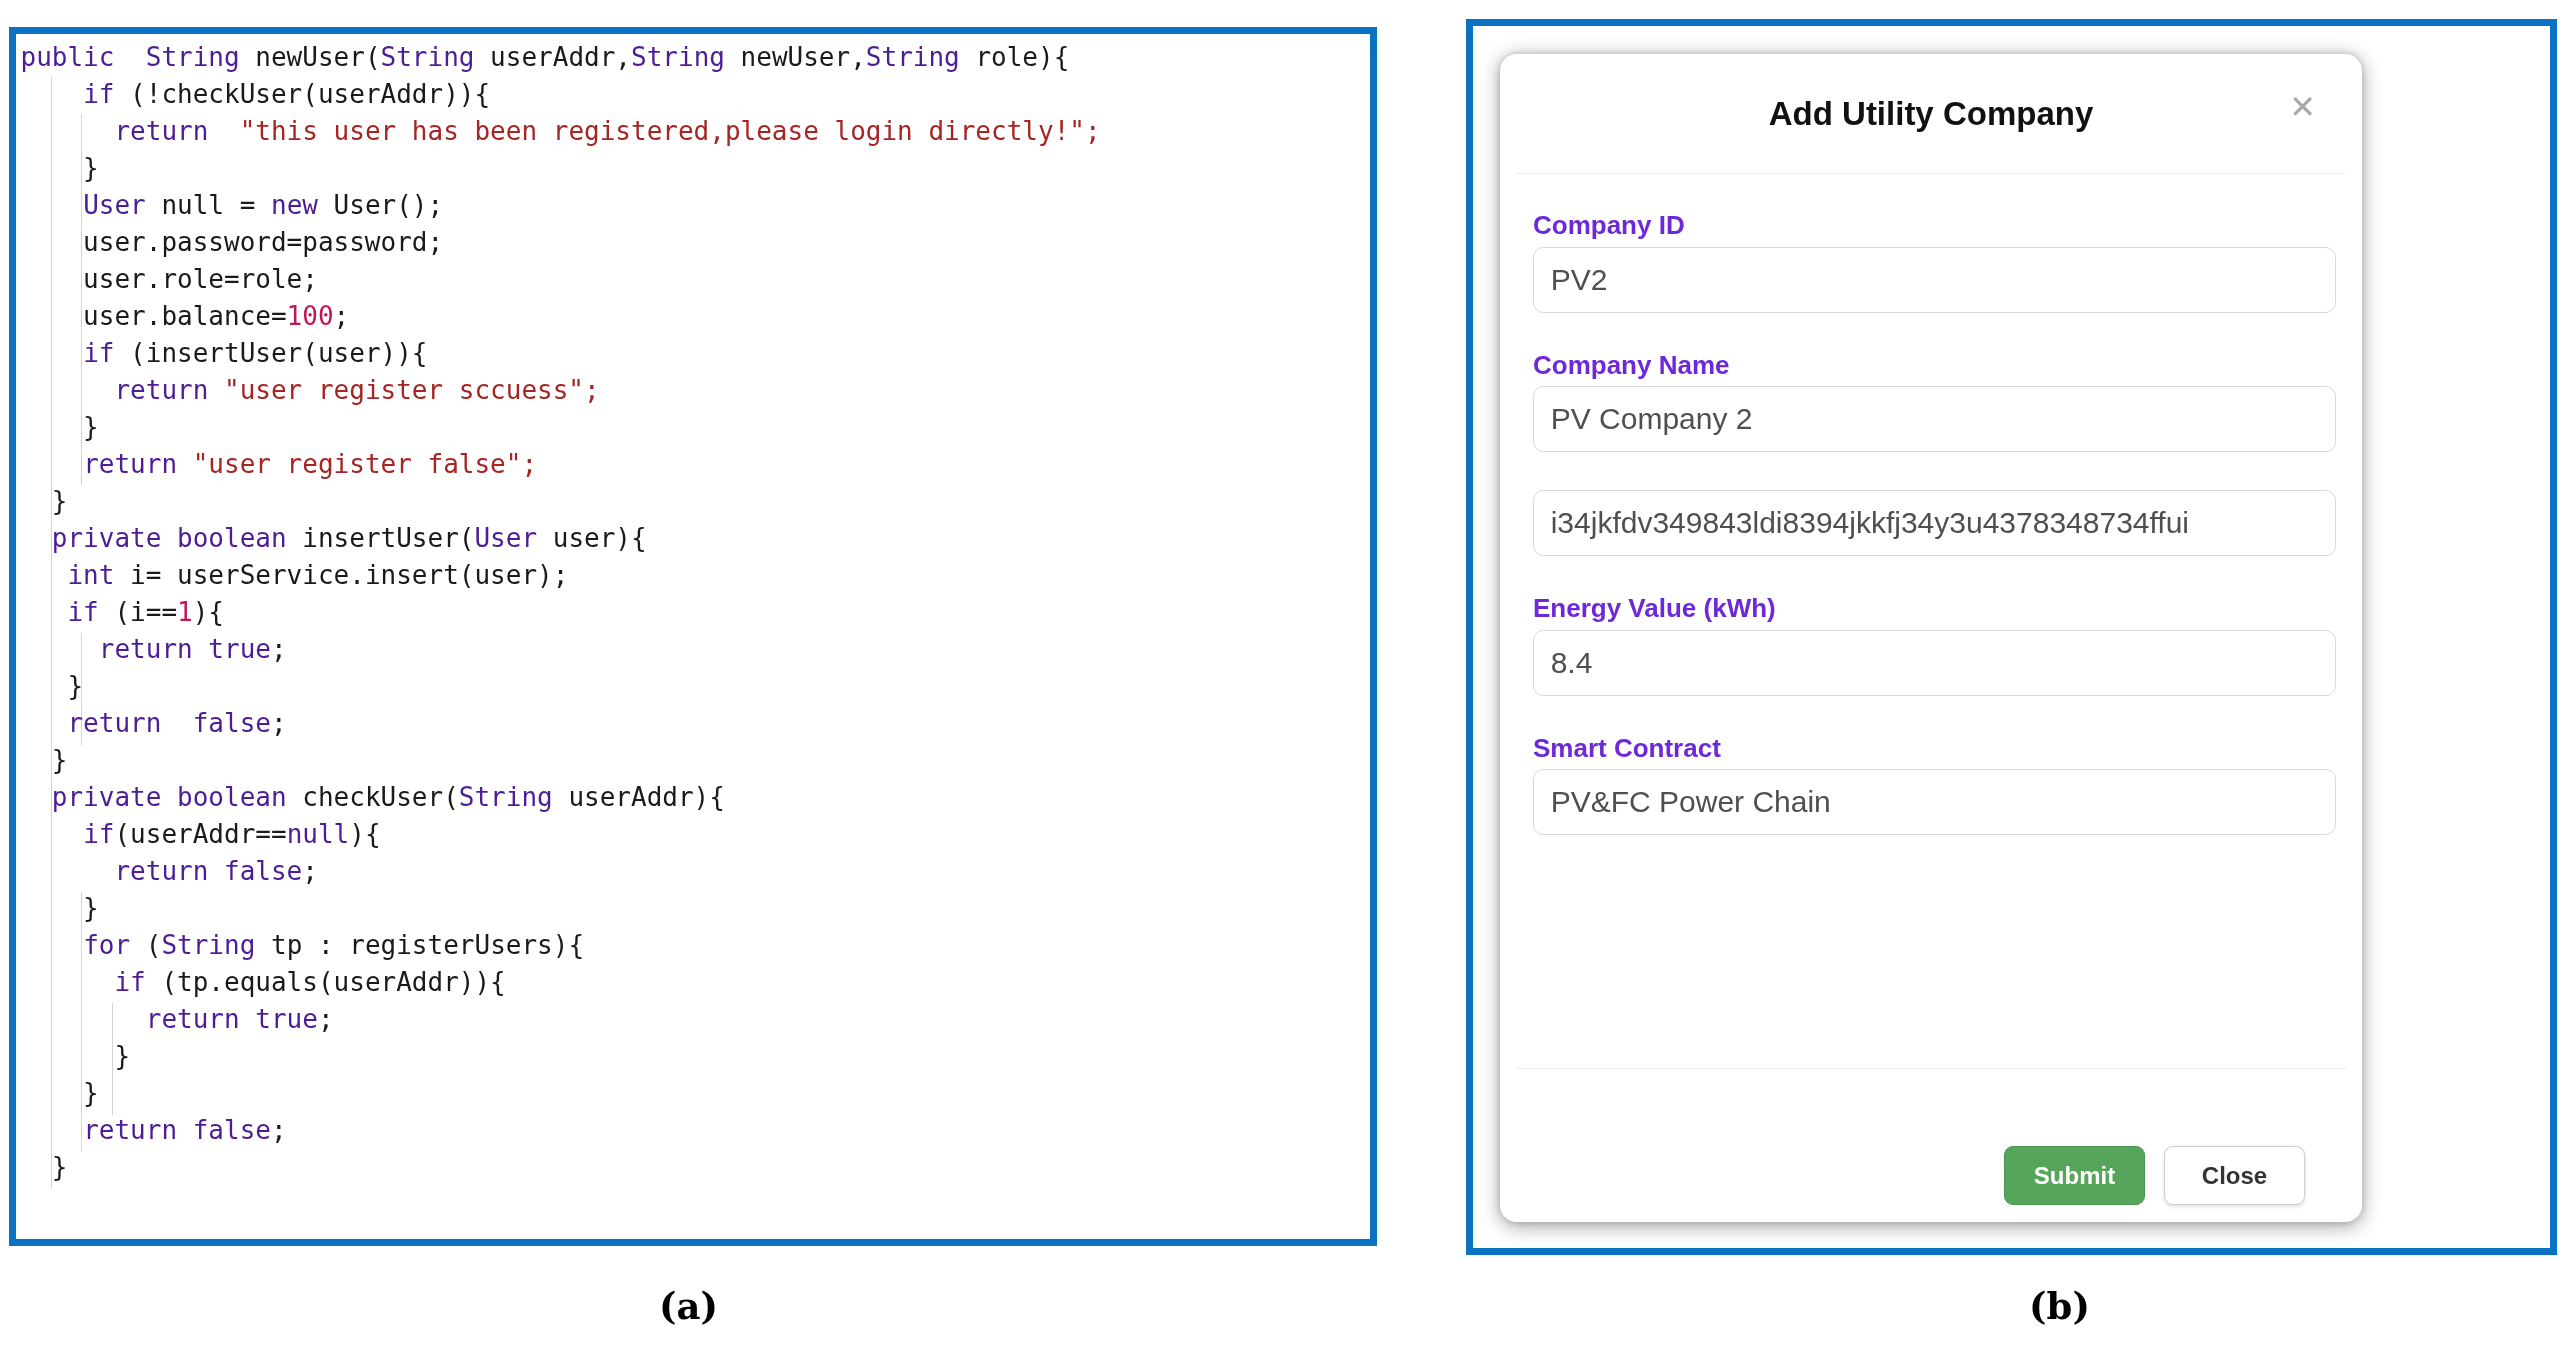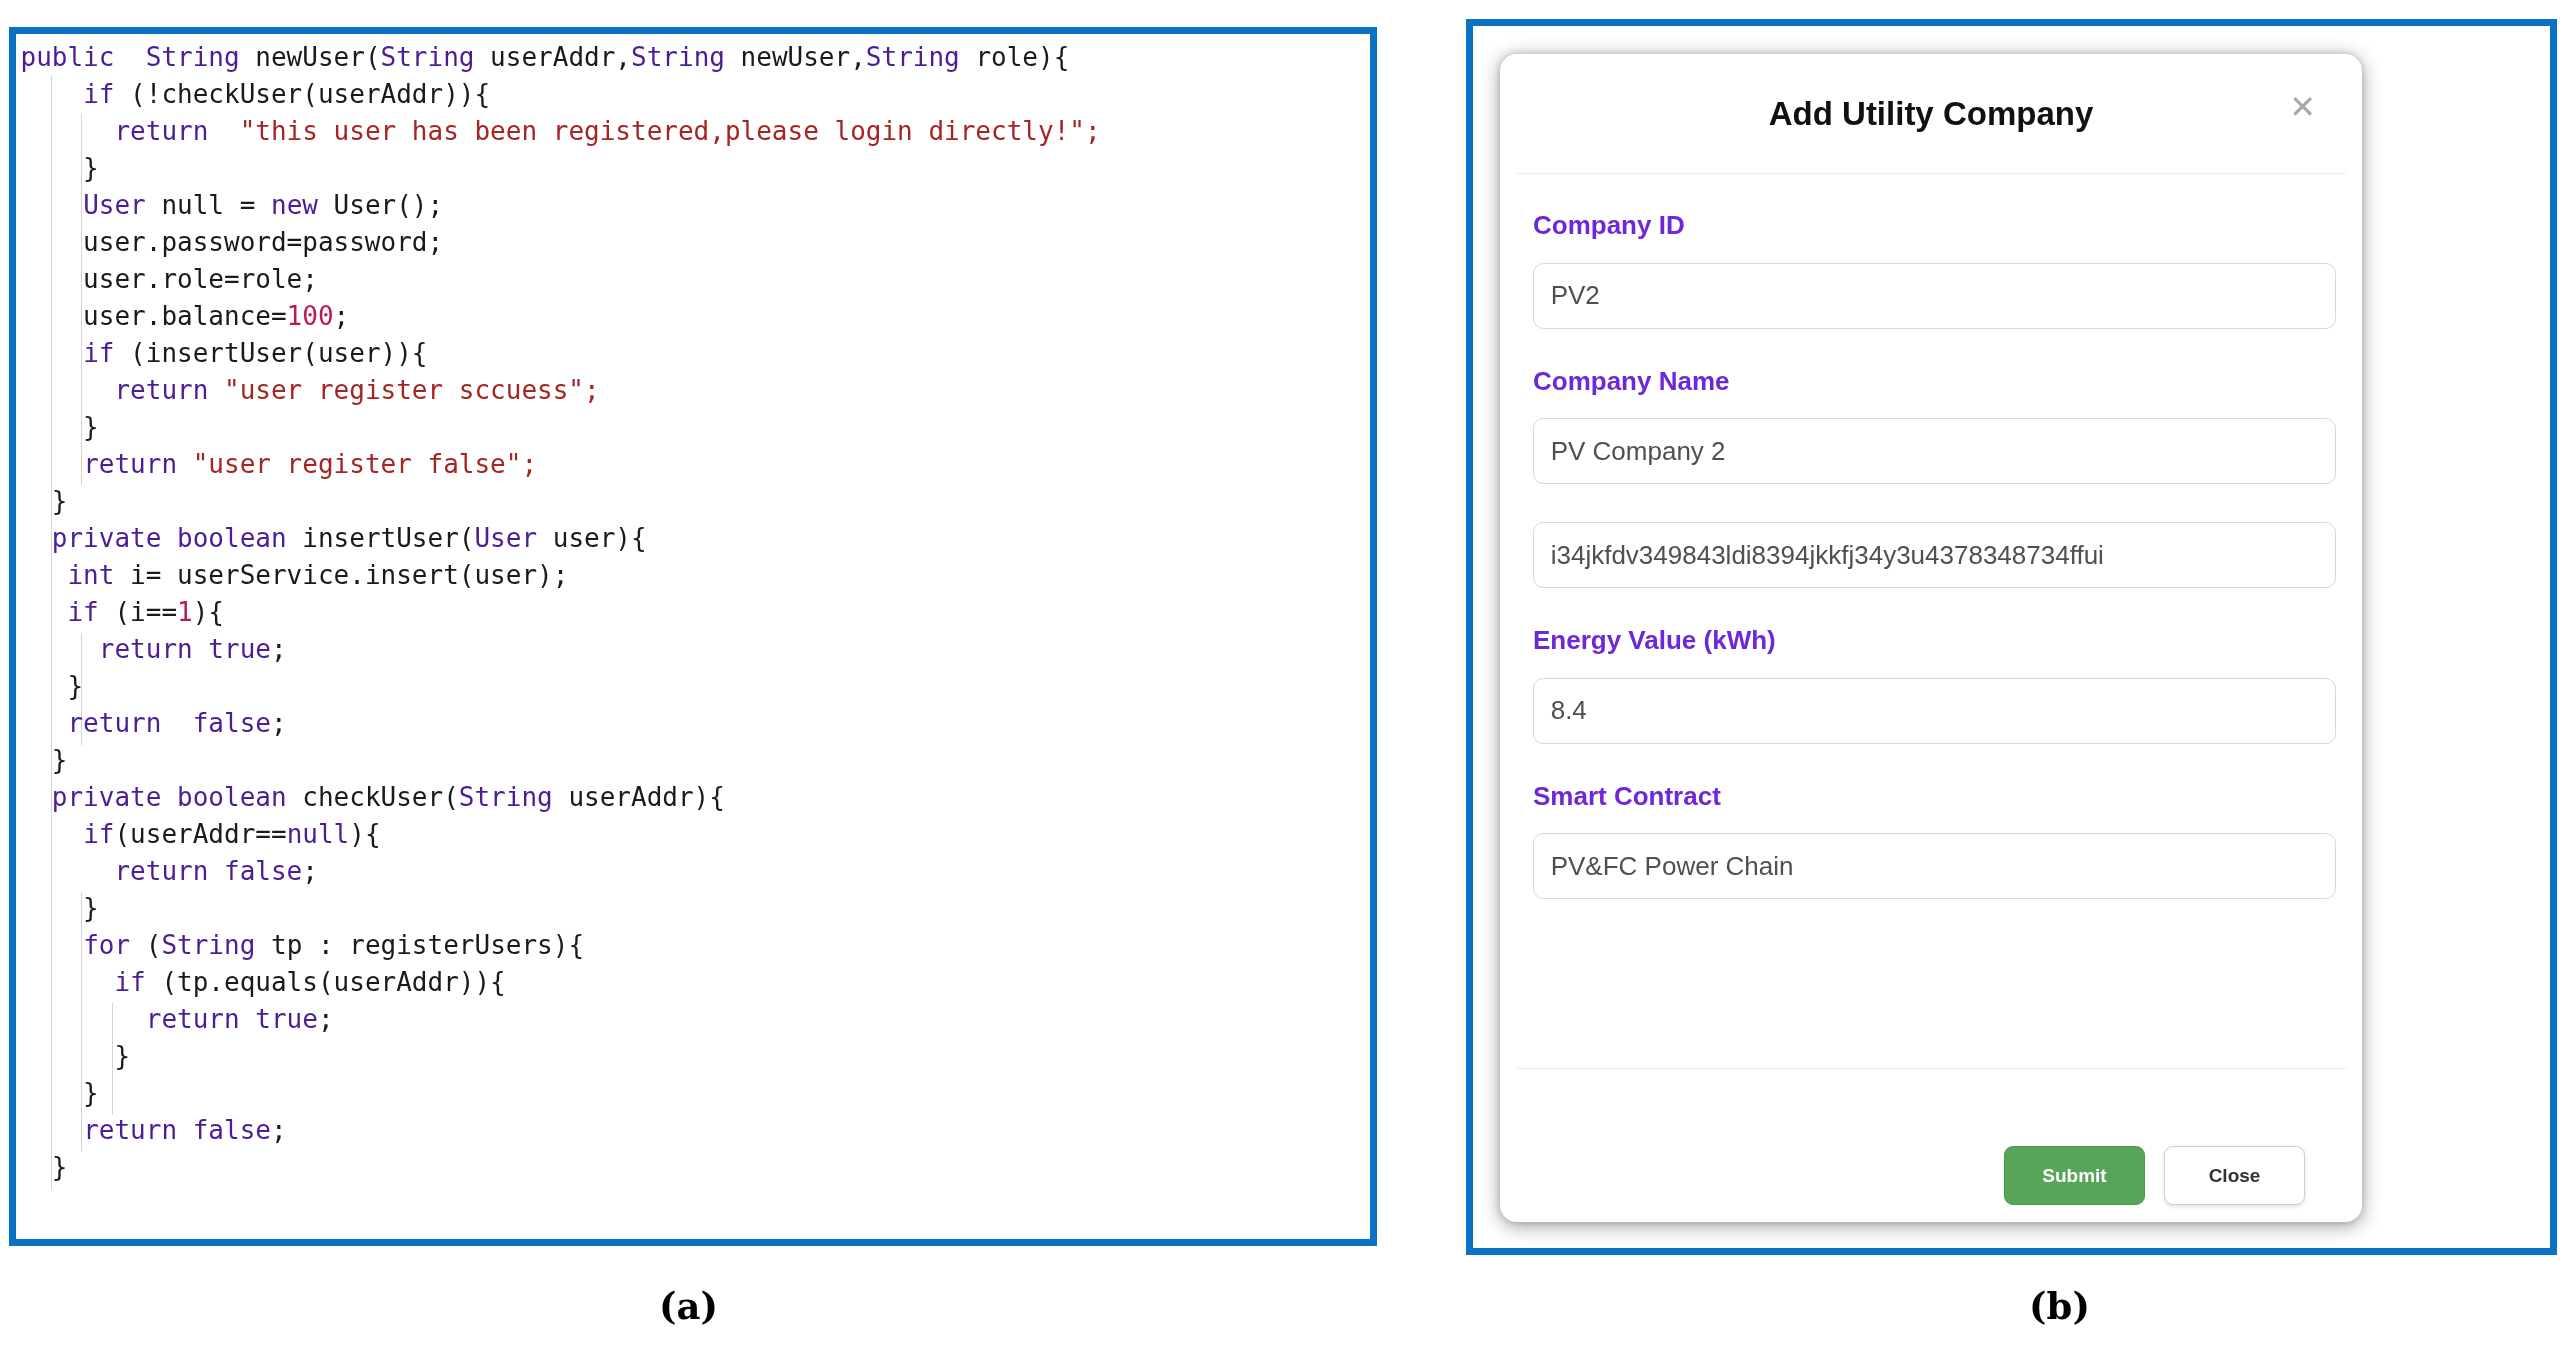--- a/index.html
+++ b/index.html
@@ -33,29 +33,29 @@
   .modal-header{position:absolute;left:0;top:0;width:100%;height:119px;
                 display:flex;align-items:center;justify-content:center;}
   .modal-title{font-size:33px;font-weight:700;color:#111;}
   .modal-close{position:absolute;right:46px;top:37px;font-size:32px;color:#a8a8a8;
                font-weight:400;line-height:1;cursor:pointer;
                font-family:"DejaVu Sans",sans-serif;}
   .hdr-divider{position:absolute;left:16px;right:16px;top:119px;height:1.3px;background:#ececec;}
 
   .modal-form{position:absolute;left:33px;right:26px;top:157px;}
   .field-label{font-size:26px;font-weight:700;color:#6d28d9;height:29.5px;line-height:29.5px;}
-  .field-input{display:block;width:100%;box-sizing:border-box;height:66px;margin-top:22px;
+  .field-input{display:block;width:100%;box-sizing:border-box;height:66px;margin-top:6px;
                border:1.3px solid #d8d8d8;border-radius:10.3px;background:#fff;
-               font-family:"Liberation Sans",sans-serif;font-size:26px;color:#4f4f4f;
+               font-family:"Liberation Sans",sans-serif;font-size:30px;color:#4f4f4f;
                padding:0 0 0 16.7px;outline:none;}
   .field-row{margin-bottom:38px;}
 
   .ftr-divider{position:absolute;left:16px;right:16px;top:1014px;height:1.3px;background:#ececec;}
   .modal-footer{position:absolute;right:57px;bottom:16.7px;display:flex;gap:19px;}
-  .btn{height:59px;min-width:141px;border-radius:9px;font-size:19px;font-weight:600;
+  .btn{height:59px;min-width:141px;border-radius:9px;font-size:24px;font-weight:600;
        display:flex;align-items:center;justify-content:center;box-sizing:border-box;
        cursor:pointer;padding:0 23px;}
   .btn-submit{background:#57a55a;color:#fff;border:1.3px solid #4d964f;}
   .btn-close{background:#fff;color:#333;border:1.3px solid #cfcfcf;
              box-shadow:0 1.3px 3.8px rgba(0,0,0,.12);}
 
   
   .caption{position:absolute;top:1284px;font-family:"DejaVu Serif","Liberation Serif",serif;
            font-weight:700;font-size:37px;color:#000;text-align:center;}
   .cap-a{left:0;width:1377px;}

